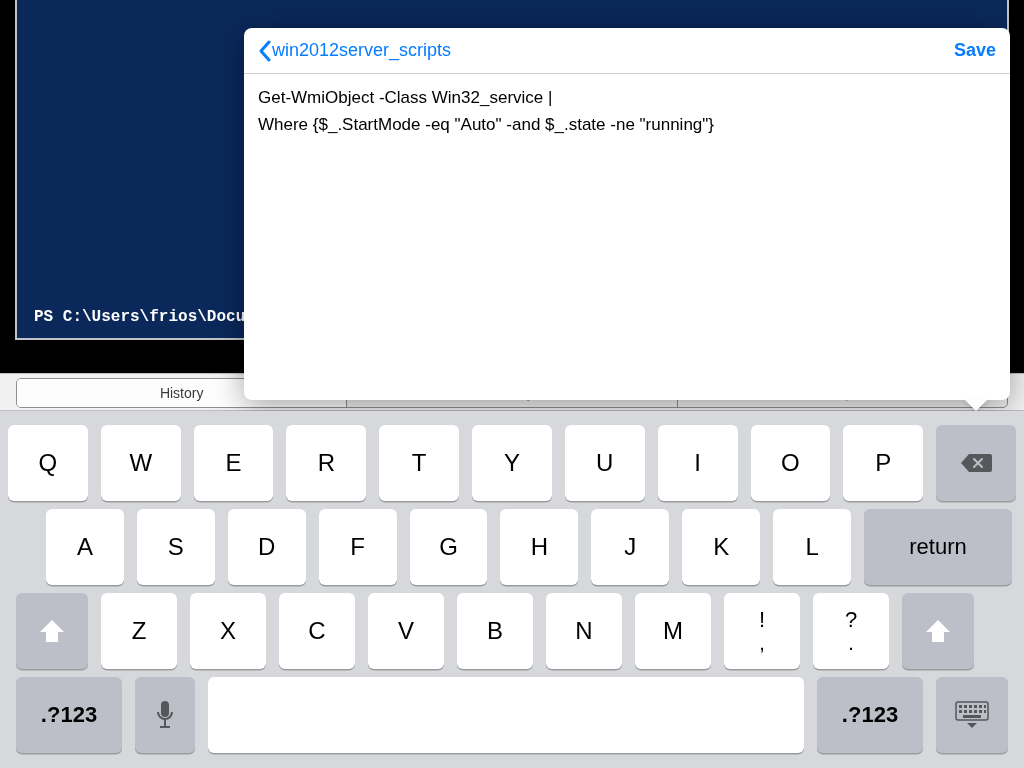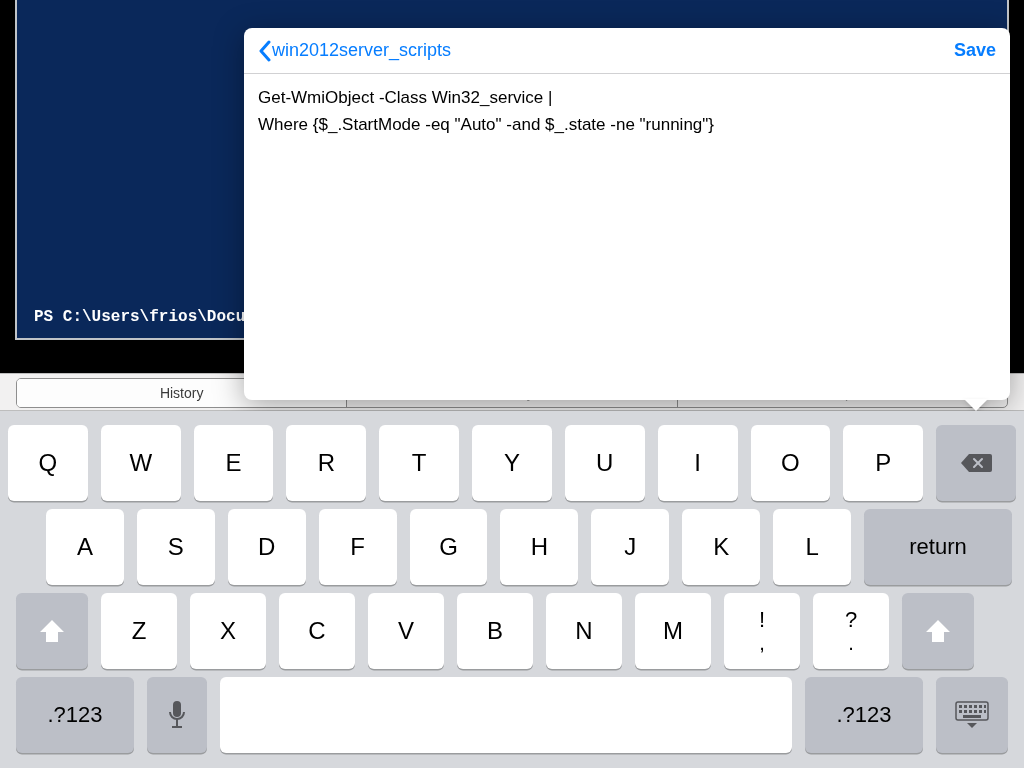--- a/index.html
+++ b/index.html
@@ -35,21 +35,21 @@
   .row1{ top:14px; }
   .row2{ top:98px; }
   .row3{ top:182px; }
   .row4{ top:266px; }
   .key{ height:76px; background:#ffffff;border-radius:6px;box-shadow:0 1.5px 0 rgba(0,0,0,0.28);display:flex;align-items:center;justify-content:center;font-size:24px;color:#000;}
   .letter{ width:80px; }
   .key-muted{ background:#bcbfc7; }
   .backspace{ width:80px; }
   .return{ width:152px; font-size:22px;}
   .shift{ width:72px; }
-  .num{ width:118px; font-size:22px;}
+  .num{ width:106px; font-size:22px;font-weight:bold;}
   .mic{ width:60px;}
   .space{ flex:1; }
   .hidekb{ width:72px;}
   .dualkey{ flex-direction:column; line-height:1; gap:2px;}
   .dualkey .top{ font-size:22px;}
   .dualkey .bot{ font-size:20px;}
   
   .row2{ padding-left:46px; padding-right:12px; gap:13px; }
   .row3{ padding-left:16px; padding-right:16px; gap:13px;}
   .row4{ padding-left:16px; padding-right:16px; gap:13px;}

